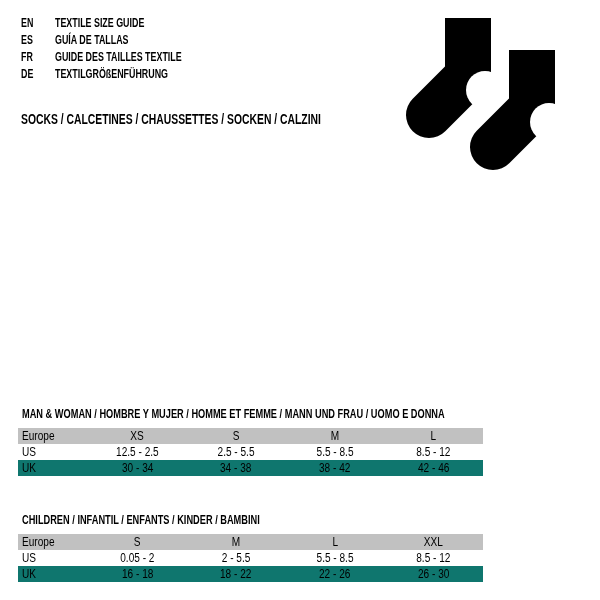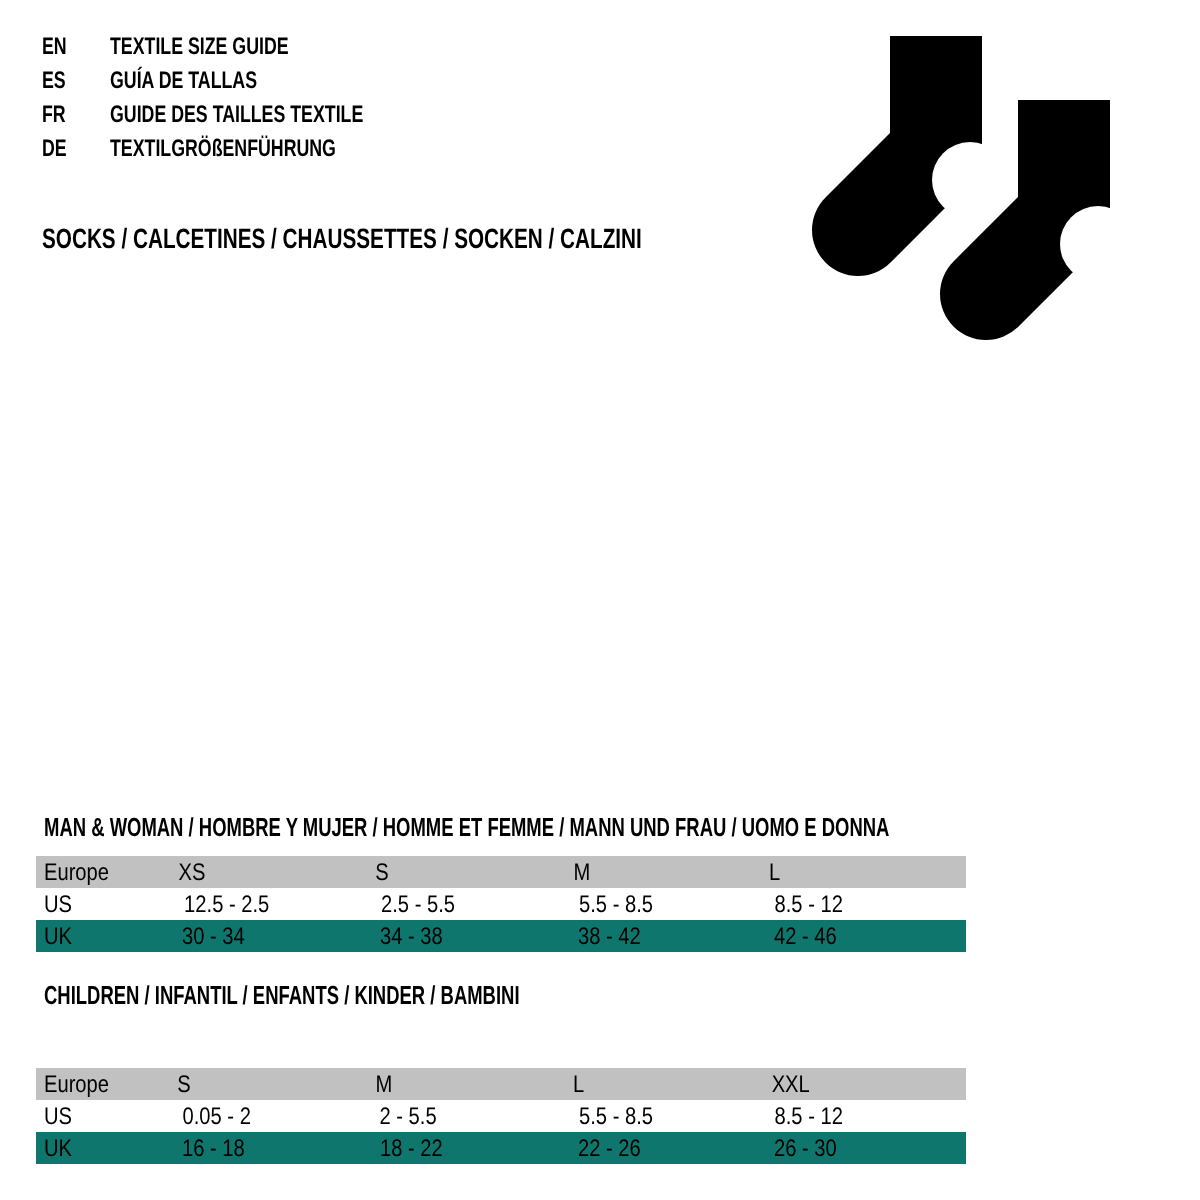--- a/index.html
+++ b/index.html
@@ -16,28 +16,28 @@
   .lang-block{position:absolute;left:21px;top:14px;}
   .lang-row{display:flex;height:17px;align-items:center;font-weight:bold;font-size:12px;}
   .lang-code{width:34px;}
   .socks-line{position:absolute;left:21px;top:111px;height:17px;line-height:17px;
     font-weight:bold;font-size:14px;}
 
   .socks-svg{position:absolute;left:403px;top:14px;width:156px;height:160px;}
 
   .size-title{position:absolute;left:22px;font-weight:bold;font-size:13px;line-height:12px;}
   .title-1{top:408px;}
-  .title-2{top:492px;}
+  .title-2{top:514px;}
 
   .size-table{position:absolute;left:18px;width:465px;border-collapse:collapse;
     table-layout:fixed;font-size:12px;}
   .table-1{top:428px;}
   .table-2{top:534px;}
   .size-table tr{height:14px;}
-  .size-table th,.size-table td{padding:0;margin:0;font-weight:normal;text-align:left;
+  .size-table th,.size-table td{padding:0;margin:0;font-weight:normal;text-align:center;
     line-height:16px;vertical-align:middle;}
   .size-table th.c0,.size-table td.c0{text-align:left;padding-left:4px;}
   .size-table thead tr{background:#c1c1c1;}
   .size-table tr.stripe{background:#0f766e;}
 </style>
 </head>
 <body>
 
 <div class="page">
 

